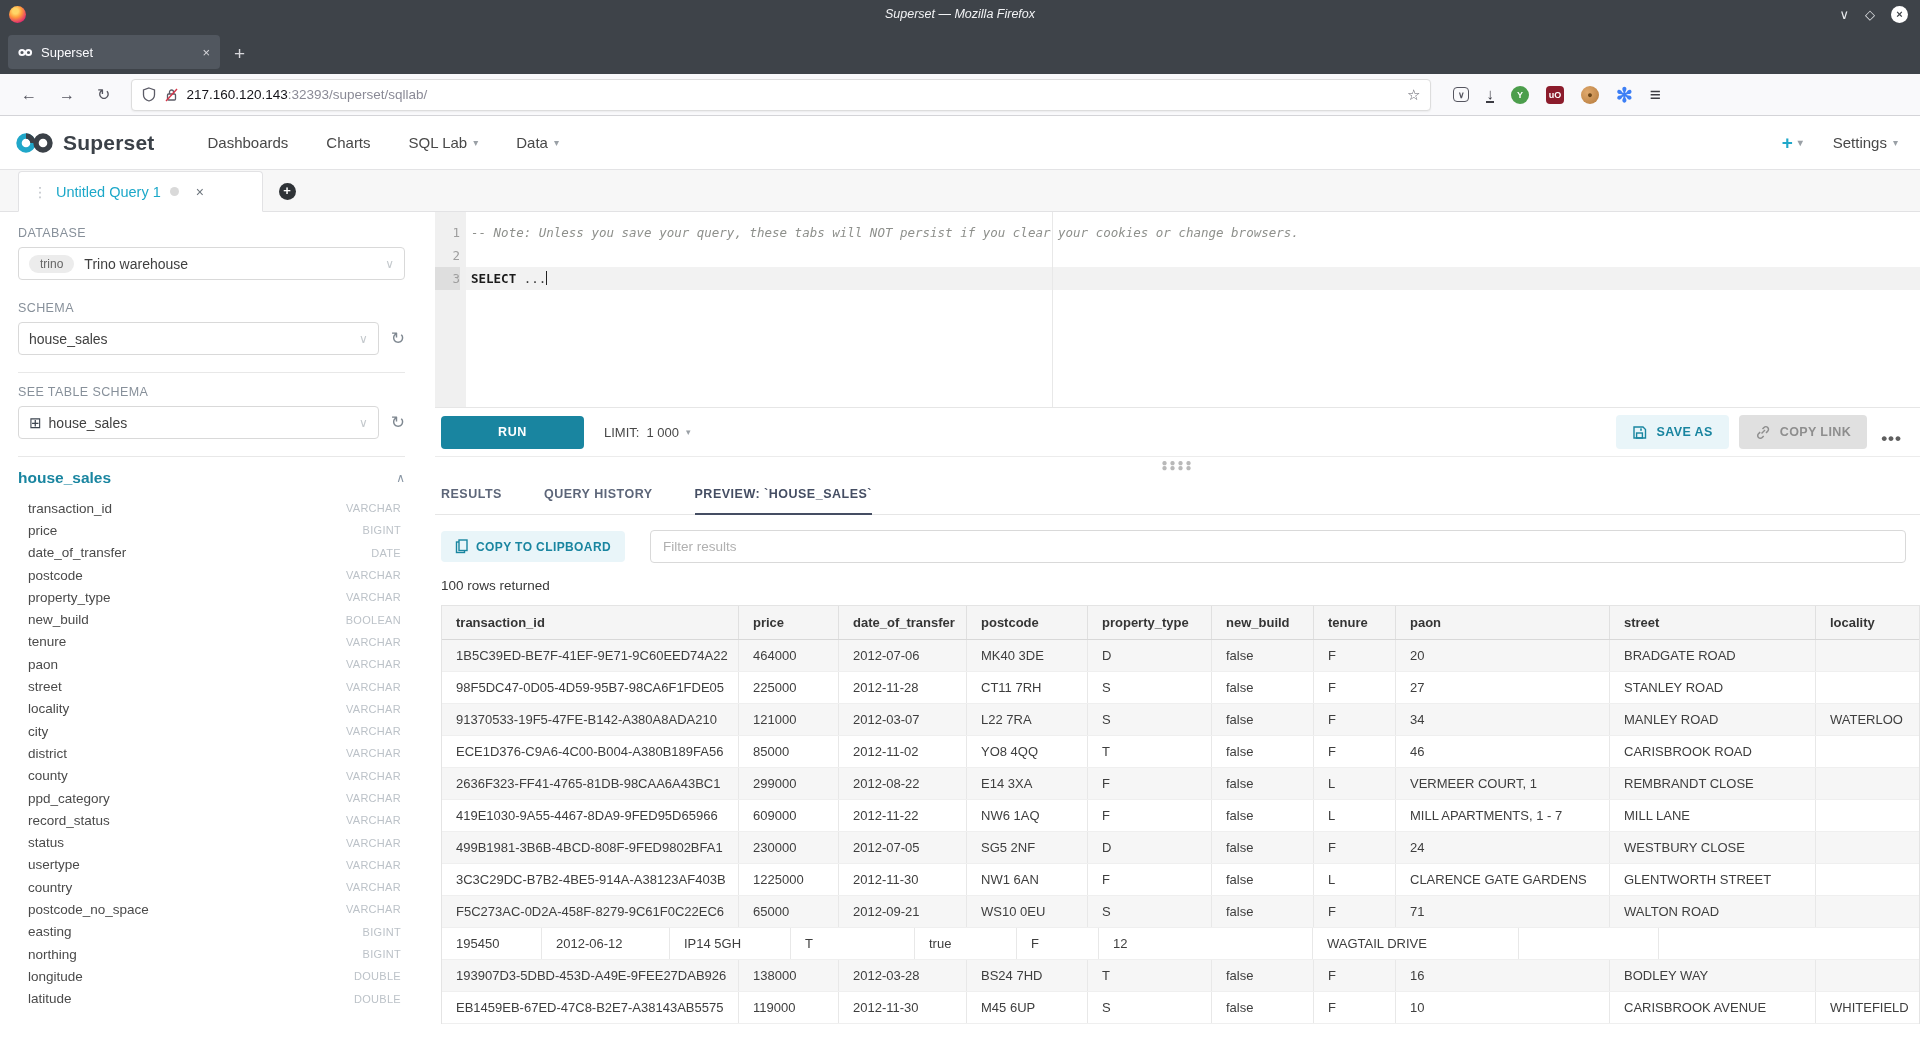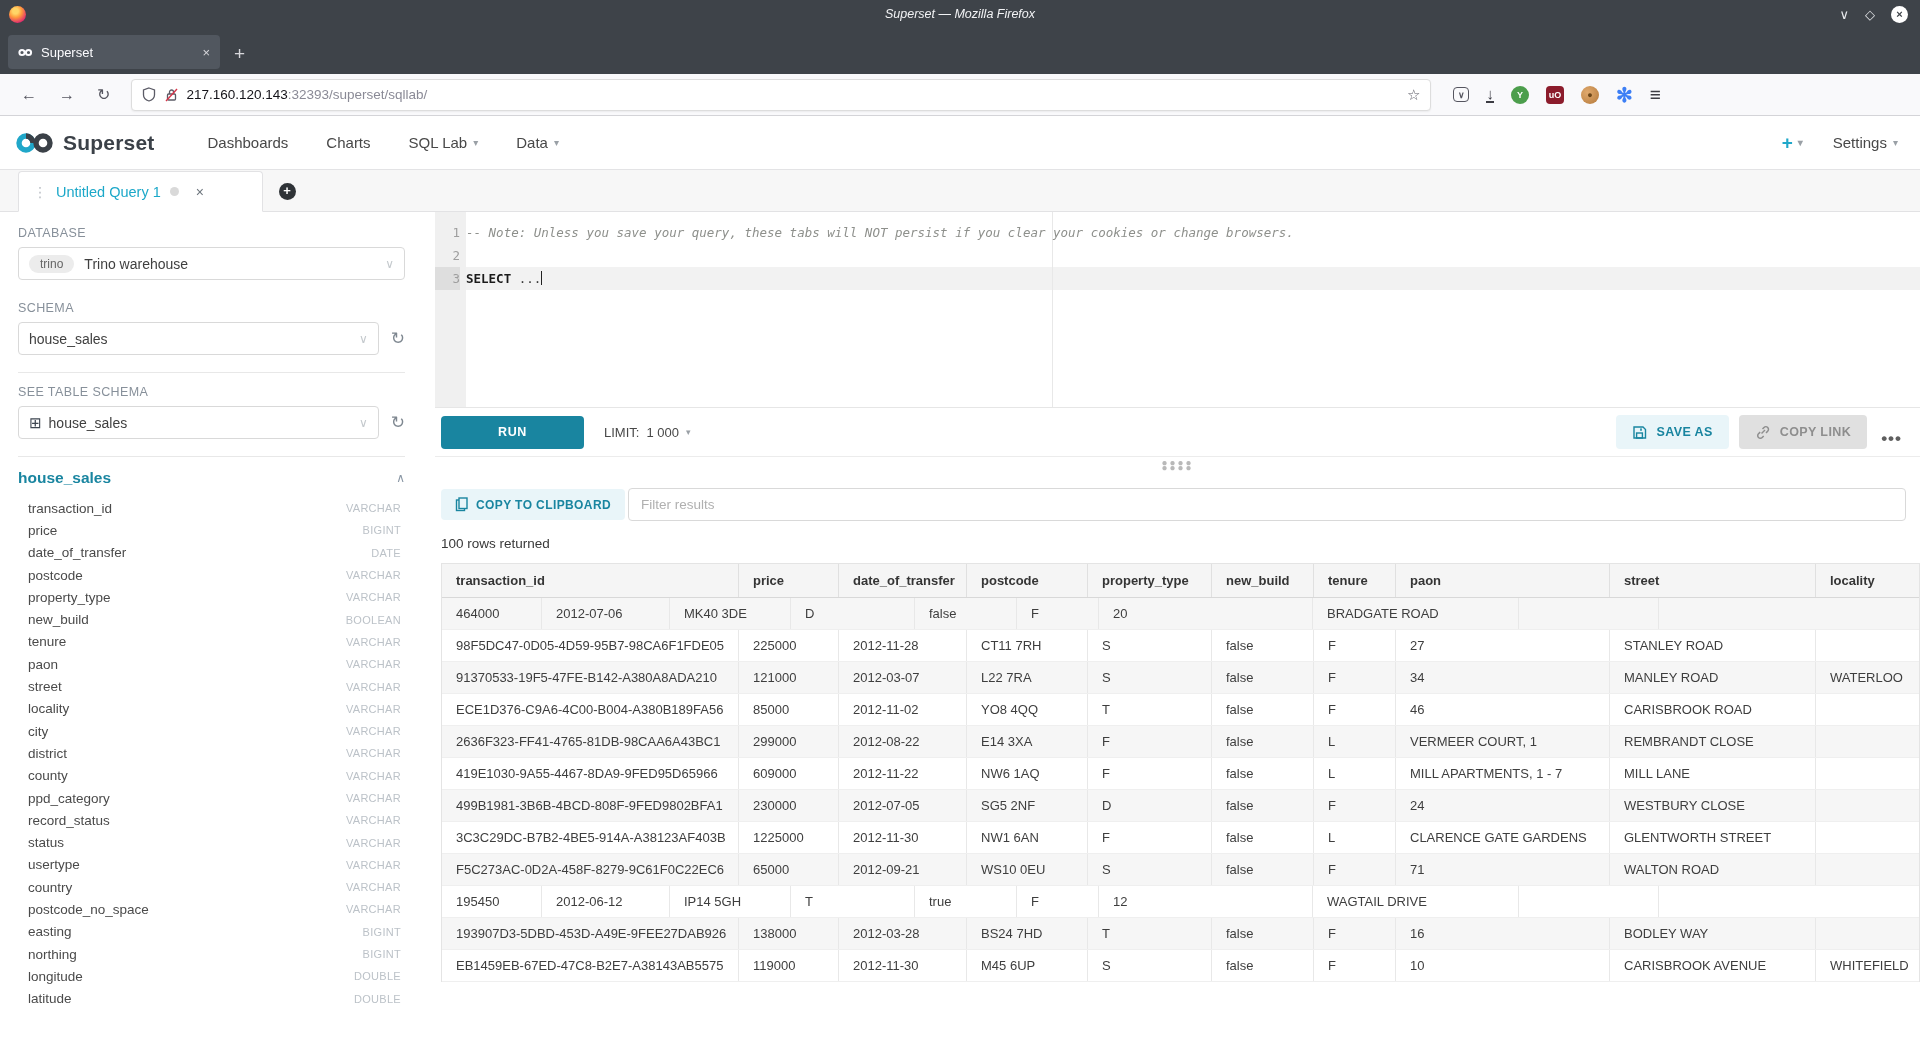--- a/index.html
+++ b/index.html
@@ -83,21 +83,21 @@
   
   .editor-pane { flex:1; display:flex; flex-direction:column; padding-left:12px; overflow:hidden; }
   .editor { position:relative; height:195px; background:#fff; overflow:hidden;
     font-family:"DejaVu Sans Mono", monospace; font-size:12.5px; }
   .gutter { position:absolute; left:0; top:0; bottom:0; width:31px; background:#f0f0f0; color:#9e9e9e;
     text-align:right; padding:9px 6px 0 0; line-height:23px; }
   .gutter .active-g { background:#dedede; display:block; }
   .code { position:absolute; left:31px; right:0; top:0; bottom:0; padding-top:9px; line-height:23px; }
   .print-margin { position:absolute; left:617px; top:0; bottom:0; width:1px; background:#e8e8e8; }
   .active-line { position:absolute; left:31px; right:0; top:55px; height:23px; background:#f2f2f2; }
-  .code-line { position:relative; white-space:pre; }
+  .code-line { position:relative; padding-left:5px; white-space:pre; }
   .comment { color:#8e908c; font-style:italic; }
   .kw { font-weight:bold; color:#1b1b1b; }
   .plain { color:#3b3b3b; }
   .cursor { display:inline-block; width:1px; height:14px; background:#222; vertical-align:-2px; }
 
   .ed-toolbar { height:50px; border-top:1px solid #e6e6e6; border-bottom:1px solid #ececec;
     display:flex; align-items:center; padding-right:14px; }
   .run-btn { width:143px; height:33px; background:#1985a0; color:#fff; border:none; border-radius:4px;
     font-size:12.5px; font-weight:bold; letter-spacing:.6px; margin:0 20px 0 6px; }
   .limit { display:flex; align-items:center; gap:7px; font-size:13px; color:#484848; }
@@ -111,21 +111,21 @@
   .drag-dots { height:16px; display:flex; align-items:center; justify-content:center; }
   .drag-dots span { color:#b9b9b9; font-size:10px; letter-spacing:2px; line-height:5px; }
 
   .res-tabs { display:flex; gap:42px; padding:14px 0 0 6px; border-bottom:1px solid #e6e6e6; }
   .res-tab { font-size:12.5px; font-weight:bold; letter-spacing:.5px; color:#5d6679; padding-bottom:12px; }
   .res-tab.active { color:#454e63; border-bottom:2.5px solid #454e63; margin-bottom:-1px; }
 
   .res-toolbar { display:flex; align-items:center; margin:15px 14px 0 6px; }
   .copyclip-btn { height:31px; background:#e9f5f9; color:#1985a0; border:none; border-radius:4px;
     font-size:12px; font-weight:bold; letter-spacing:.4px; padding:0 14px; display:flex; align-items:center; gap:8px;text-align:right; }
-  .filter-input { flex:1; height:33px; border:1px solid #d9d9d9; border-radius:4px; margin-left:3px;
+  .filter-input { flex:1; height:33px; border:1px solid #d9d9d9; border-radius:4px; margin-left:25px;
     font-size:13.5px; padding:0 12px; color:#0f766e; }
   .filter-input::placeholder { color:#b0b0b0; }
   .rows-returned { font-size:13.5px; color:#383838; margin:15px 0 12px 6px; }
 
   .rtable { margin-left:6px; border:1px solid #e4e4e4; border-bottom:none; overflow:hidden; }
   .tr { display:flex; height:32px; }
   .tr.head { height:34px; background:#f5f5f5; }
   .tr.odd { background:#f6f6f6; }
   .tr.even { background:#fff; }
   .td, .th { flex:0 0 auto; display:flex; align-items:center; padding:0 14px; font-size:13px; color:#3e3e3e;
@@ -420,20 +420,25 @@
           <span>COPY LINK</span>
         </button>
         <span class="more-btn">•••</span>
       </div>
     </div>
 
     <div class="drag-dots">
         <span>●●●●<br>●●●●</span>
       </div>
 
+    <div class="res-tabs">
+      <span class="res-tab">RESULTS</span>
+      <span class="res-tab">QUERY HISTORY</span>
+      <span class="res-tab active">PREVIEW: `HOUSE_SALES`</span>
+    </div>
 
     <div class="res-toolbar">
       <button class="copyclip-btn">
         <svg width="13" height="15" viewBox="0 0 13 15">
             <rect x="1.5" y="3" width="8" height="10.5" fill="none" stroke="#1985a0" stroke-width="1.4"></rect>
             <rect x="4" y="1" width="8" height="10.5" fill="#e9f5f9" stroke="#1985a0" stroke-width="1.4"></rect>
           </svg>
         <span>COPY TO CLIPBOARD</span>
       </button>
       <input class="filter-input" placeholder="Filter results" style="">
@@ -449,20 +454,21 @@
           <div class="th c3">postcode</div>
           <div class="th c4">property_type</div>
           <div class="th c5">new_build</div>
           <div class="th c6">tenure</div>
           <div class="th c7">paon</div>
           <div class="th c8">street</div>
           <div class="th c9">locality</div>
         </div>
       <div>
           <div class="tr odd">
+            <div class="td c0">1B5C39ED-BE7F-41EF-9E71-9C60EED74A22</div>
             <div class="td c1">464000</div>
             <div class="td c2">2012-07-06</div>
             <div class="td c3">MK40 3DE</div>
             <div class="td c4">D</div>
             <div class="td c5">false</div>
             <div class="td c6">F</div>
             <div class="td c7">20</div>
             <div class="td c8">BRADGATE ROAD</div>
             <div class="td c9"></div>
           </div>

